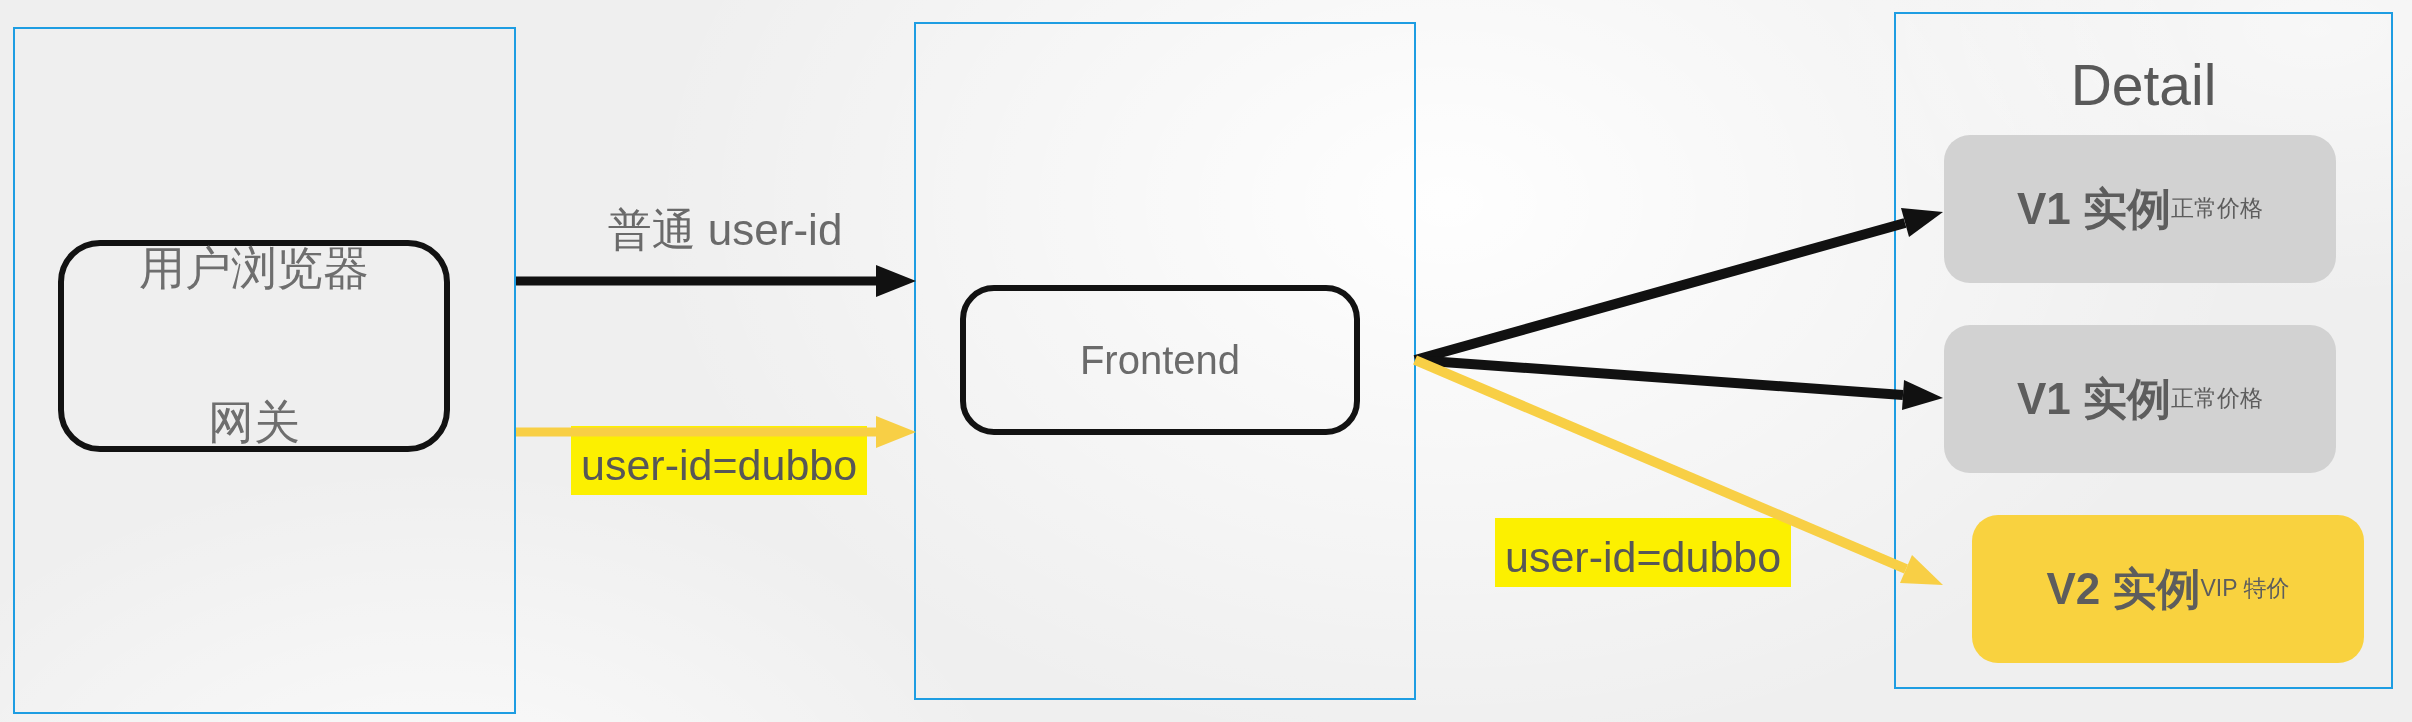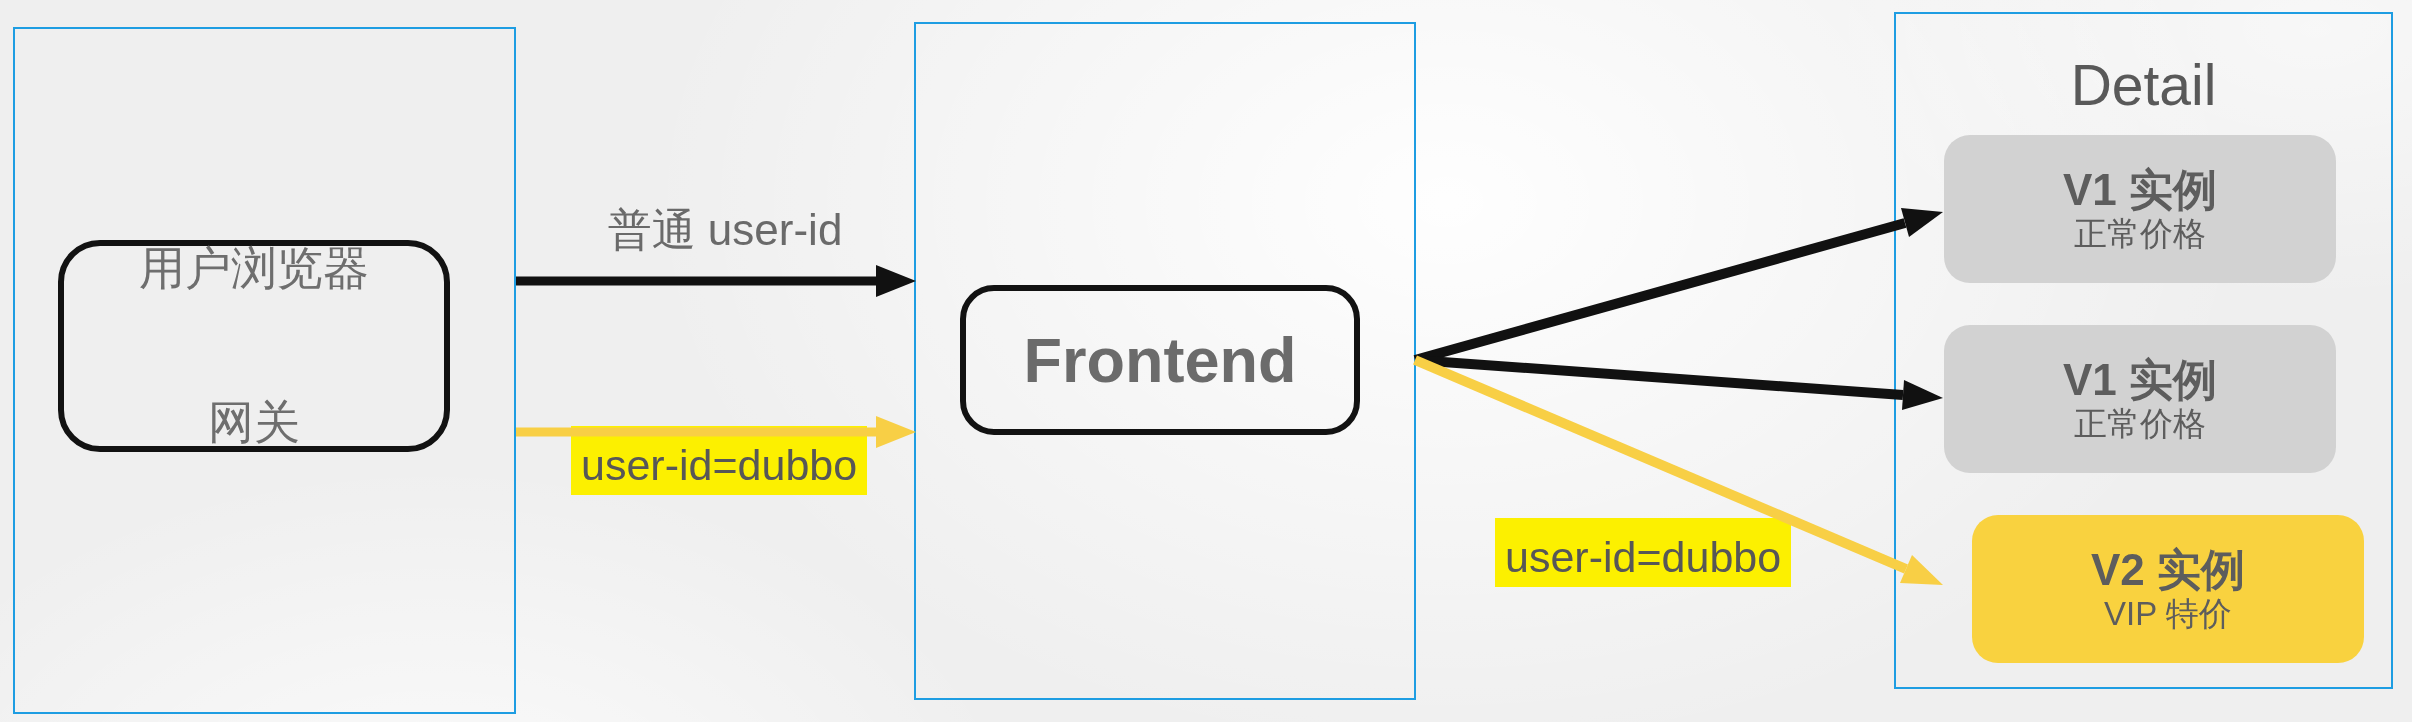--- a/index.html
+++ b/index.html
@@ -29,37 +29,37 @@
     border:6px solid #121212;
     border-radius:42px;
     box-sizing:border-box;
     display:flex;flex-direction:column;align-items:center;justify-content:center;
     color:#6e6e6e;
     text-align:center;
     gap:24px;
   }
   #gateway-node{left:58px;top:240px;width:392px;height:212px;font-size:46px;}
   #gateway-node .line1{margin-bottom:68px;}
-  #frontend-node{left:960px;top:285px;width:400px;height:150px;border-radius:34px;font-size:63px;font-weight:bold;color:#6b6b6b;}
+  #frontend-node{left:960px;top:285px;width:400px;height:150px;border-radius:34px;font-size:40px;font-weight:normal;color:#6b6b6b;}
 
   #detail-title{
     position:absolute;left:1894px;top:24px;width:499px;
     text-align:center;font-size:57px;color:#595959;margin-top:28px;
   }
 
   .instance{
     position:absolute;
     left:1944px;width:392px;height:148px;
     border-radius:26px;
     background:var(--instance-normal-bg,#d2d2d2);
-    display:flex;flex-direction:column;align-items:center;justify-content:center;
+    display:flex;align-items:center;justify-content:center;
     color:#5d5d5d;text-align:center;
   }
   .instance .iname{font-size:44px;font-weight:bold;line-height:1.12;}
-  .instance .idesc{font-size:33px;line-height:1.2;}
+  .instance .idesc{font-size:23px;line-height:1.2;}
   #instance-v1-1{top:135px;}
   #instance-v1-2{top:325px;}
   #instance-v2{top:515px;background:var(--instance-vip-bg,#f9d23f);margin-left:28px;}
 
   .flow-label{
     position:absolute;
     font-size:44px;color:#6a6a6a;white-space:nowrap;
   }
   #label-normal-userid{left:560px;top:201px;width:330px;text-align:center;}
   #label-normal-userid .cjk{font-family:"Liberation Serif","DejaVu Serif",serif;}

